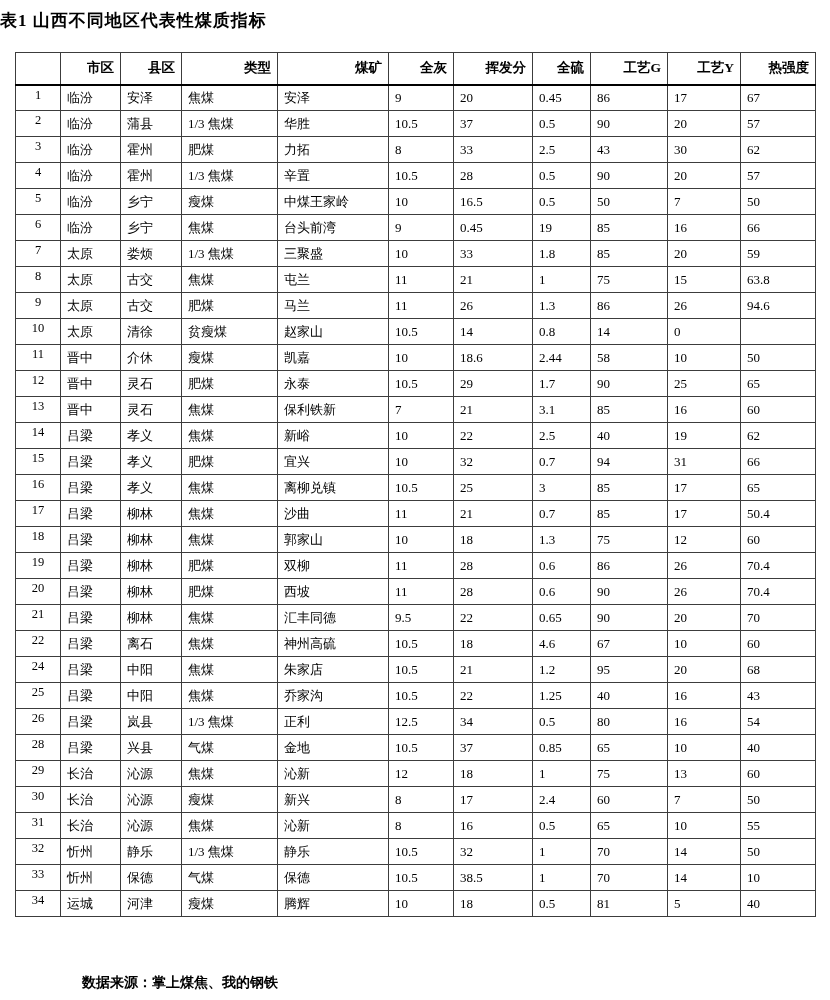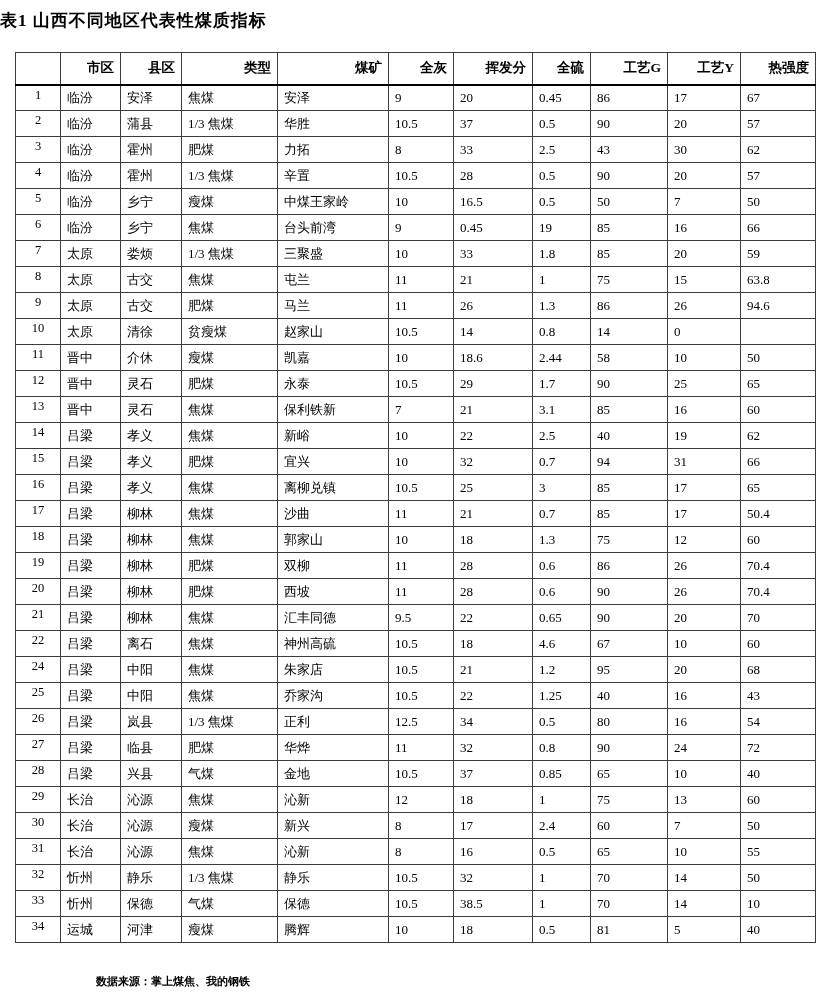--- a/index.html
+++ b/index.html
@@ -52,23 +52,23 @@
     text-align: left;
   }
   table.coal-table tbody td.rownum {
     text-align: center;
     vertical-align: top;
     padding-top: 2px;
     font-size: 12.5px;
   }
   .source-note {
     position: absolute;
-    left: 96px;
+    left: 82px;
     top: 974px;
-    font-size: 11px;
+    font-size: 14px;
     font-weight: bold;
   }
   
   col.c0 { width: 45px; }
   col.c1 { width: 60px; }
   col.c2 { width: 61px; }
   col.c3 { width: 96px; }
   col.c4 { width: 111px; }
   col.c5 { width: 65px; }
   col.c6 { width: 79px; }
@@ -433,33 +433,20 @@
           <td>1/3 焦煤</td>
           <td>正利</td>
           <td>12.5</td>
           <td>34</td>
           <td>0.5</td>
           <td>80</td>
           <td>16</td>
           <td>54</td>
         </tr>
         <tr>
-          <td class="rownum">27</td>
-          <td>吕梁</td>
-          <td>临县</td>
-          <td>肥煤</td>
-          <td>华烨</td>
-          <td>11</td>
-          <td>32</td>
-          <td>0.8</td>
-          <td>90</td>
-          <td>24</td>
-          <td>72</td>
-        </tr>
-        <tr>
           <td class="rownum">28</td>
           <td>吕梁</td>
           <td>兴县</td>
           <td>气煤</td>
           <td>金地</td>
           <td>10.5</td>
           <td>37</td>
           <td>0.85</td>
           <td>65</td>
           <td>10</td>

